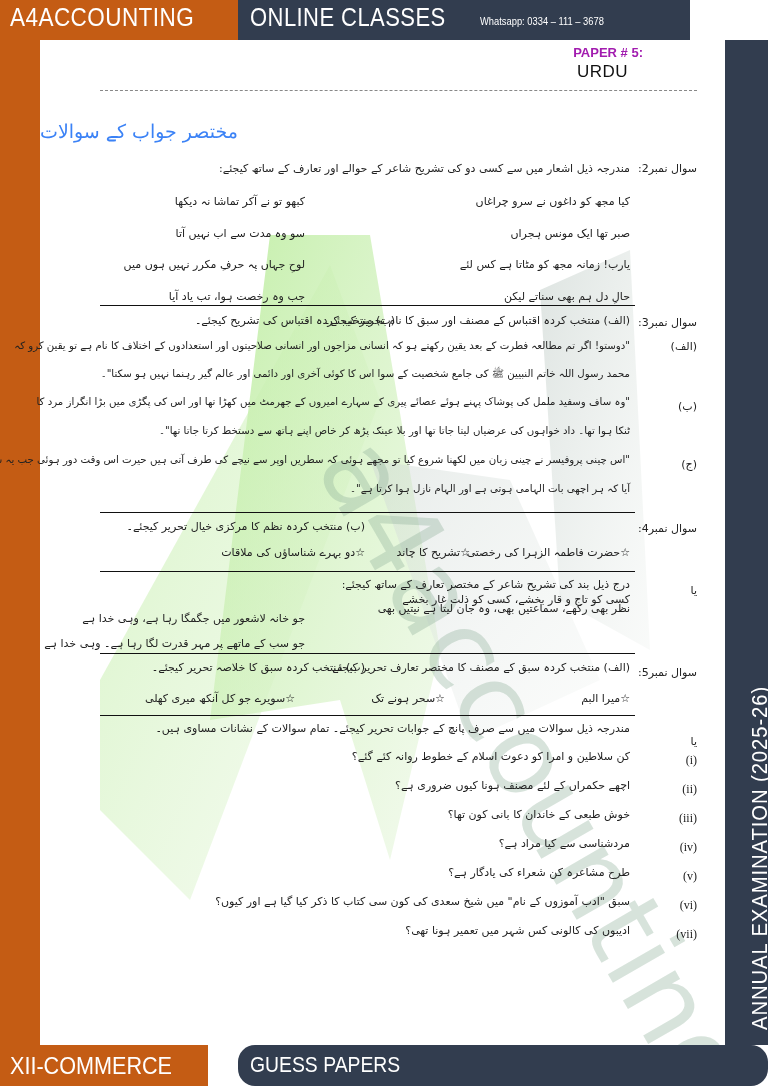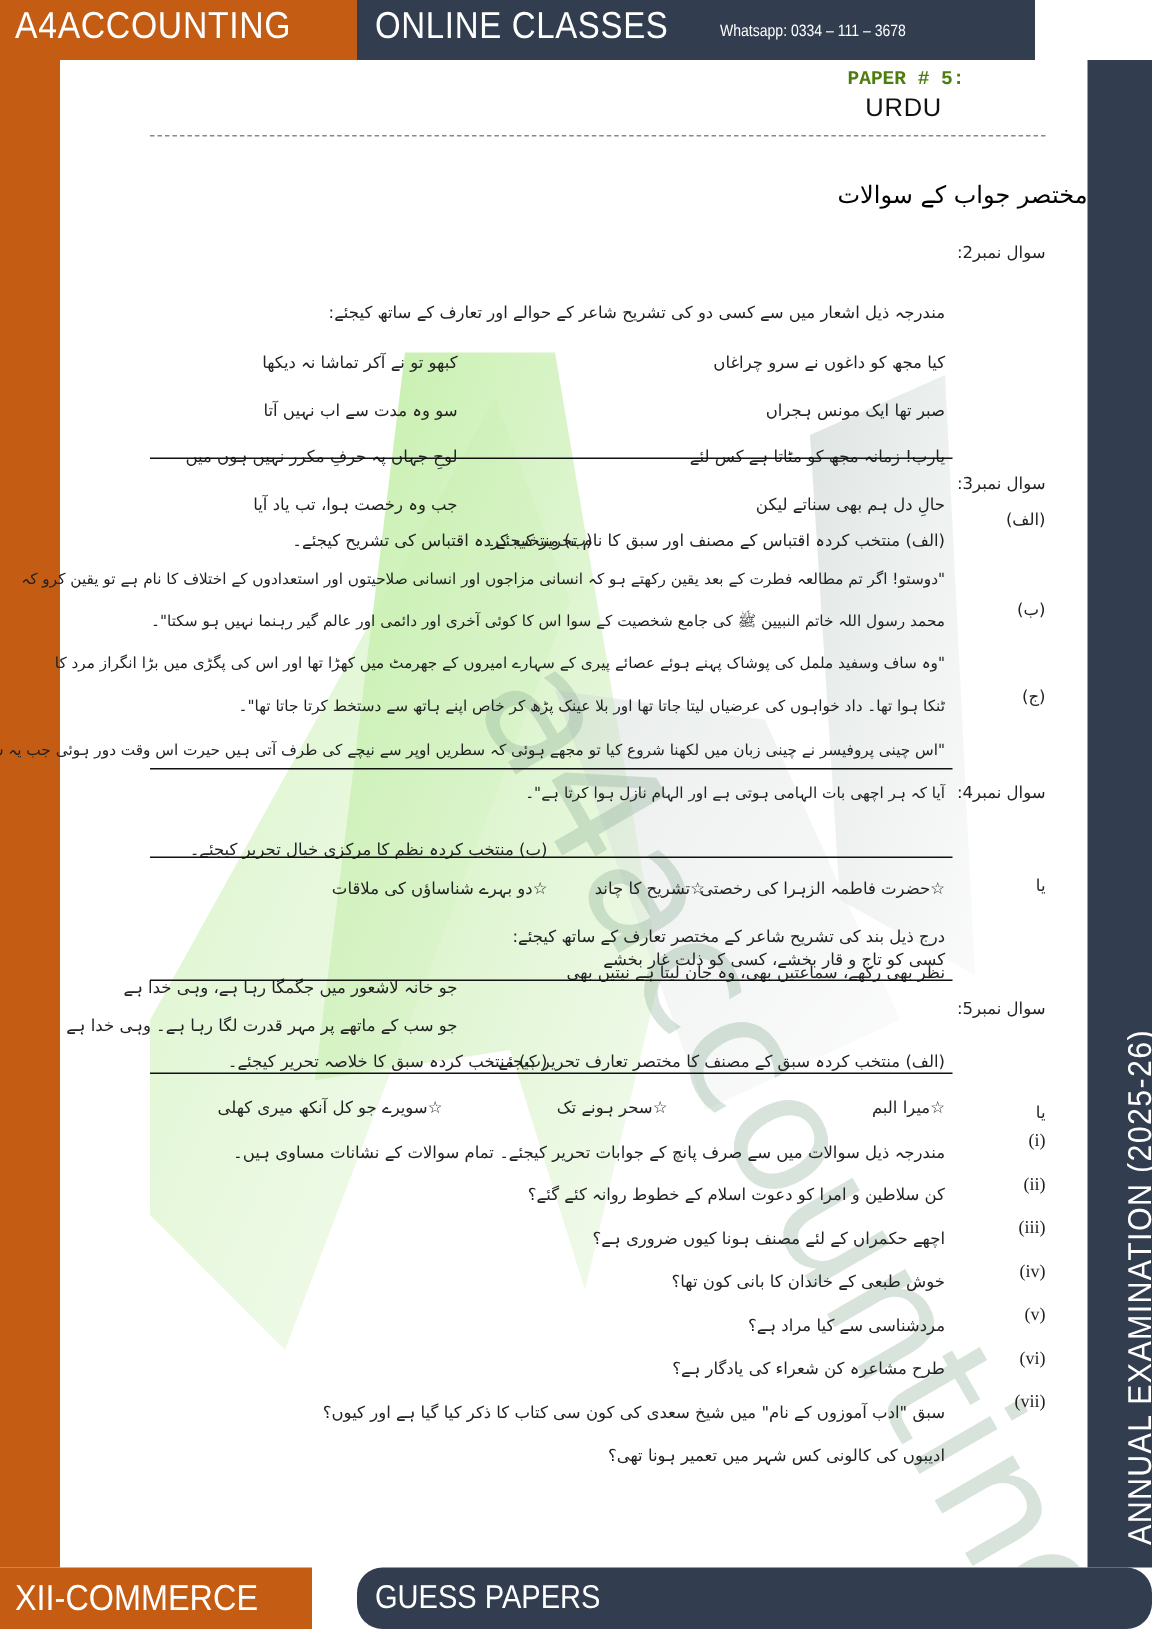--- a/index.html
+++ b/index.html
@@ -18,30 +18,30 @@
 
   .brand { position: absolute; left: 10px; top: 3px; color: #fff; font-family: "Liberation Sans", sans-serif; font-size: 25px; letter-spacing: 0.5px; transform: scaleX(0.9); transform-origin: left; }
   .classes { position: absolute; left: 12px; top: 3px; color: #fff; font-family: "Liberation Sans", sans-serif; font-size: 25px; letter-spacing: 0.5px; transform: scaleX(0.88); transform-origin: left; }
   .whatsapp { position: absolute; left: 242px; top: 15px; color: #fff; font-family: "Liberation Sans", sans-serif; font-size: 11px; transform: scaleX(0.85); transform-origin: left; }
 
   .ftr-text { position: absolute; left: 10px; top: 7px; color: #fff; font-family: "Liberation Sans", sans-serif; font-size: 24px; transform: scaleX(0.9); transform-origin: left; }
   .ftr-text2 { position: absolute; left: 12px; top: 7px; color: #fff; font-family: "Liberation Sans", sans-serif; font-size: 22px; transform: scaleX(0.88); transform-origin: left; }
 
   .vertical { position: absolute; left: 747px; top: 1030px; transform: rotate(-90deg); transform-origin: left top; color: #fff; font-family: "Liberation Sans", sans-serif; font-size: 22px; white-space: nowrap; letter-spacing: 1px; transform: rotate(-90deg) scaleX(0.92); }
 
-  .paper-no { position: absolute; right: 142px; top: 45px; font-family: Liberation Mono, monospace; font-weight: bold; font-size: 13px; color: #4d7c0f; }
+  .paper-no { position: absolute; right: 142px; top: 45px; font-family: Liberation Sans, sans-serif; font-weight: bold; font-size: 13px; color: #a21caf; }
   .subject { position: absolute; right: 150px; top: 62px; font-family: "Liberation Sans", sans-serif; font-size: 17px; color: #111; letter-spacing: 0.5px; }
   .dotted { position: absolute; left: 100px; right: 68px; top: 88px; border-top: 1px dashed #888; }
 
   
   .wm { position: absolute; left: 40px; top: 40px; width: 685px; height: 1005px; pointer-events: none; z-index: 0; }
 
   .content { position: absolute; left: 40px; top: 40px; width: 685px; height: 1005px; z-index: 1; }
-  .urdu { font-family: "DejaVu Sans", sans-serif; direction: rtl; color: #222; font-size: 11px; white-space: nowrap; position: absolute; margin-top: 40px; }
-  .title { position: absolute; top: 80px; left: 0; width: 685px; text-align: right; font-family: "DejaVu Serif", serif; font-size: 16px; direction: rtl; color: #000000; }
+  .urdu { font-family: "DejaVu Sans", sans-serif; direction: rtl; color: #222; font-size: 11px; white-space: nowrap; position: absolute; }
+  .title { position: absolute; top: 80px; left: 0; width: 685px; text-align: left; font-family: "DejaVu Serif", serif; font-size: 19px; direction: rtl; color: #3b82f6; }
 
   .qlabel { position: absolute; right: 28px; font-family: "DejaVu Sans", sans-serif; font-size: 11px; direction: rtl; color: #222; white-space: nowrap; }
   .roman { position: absolute; right: 28px; font-family: "Liberation Serif", serif; font-size: 12px; color: #222; }
   .rule { position: absolute; left: 60px; width: 535px; border-top: 1.5px solid #111; }
 </style>
 </head>
 <body>
 
 <div class="hdr-left orange">
   <span class="brand">A4ACCOUNTING</span>

